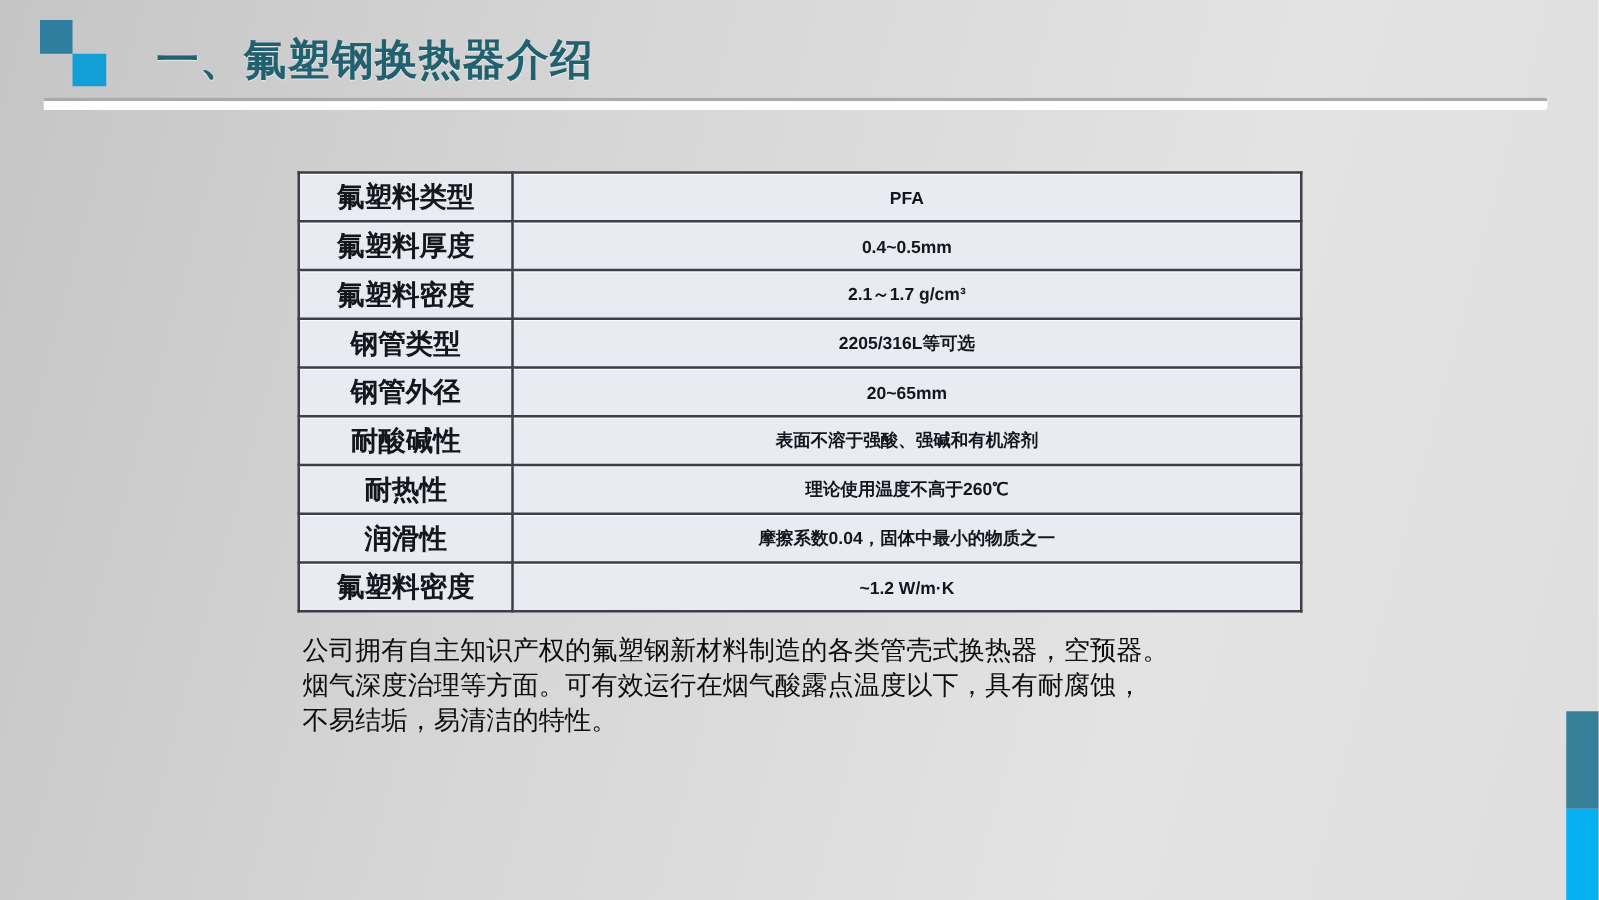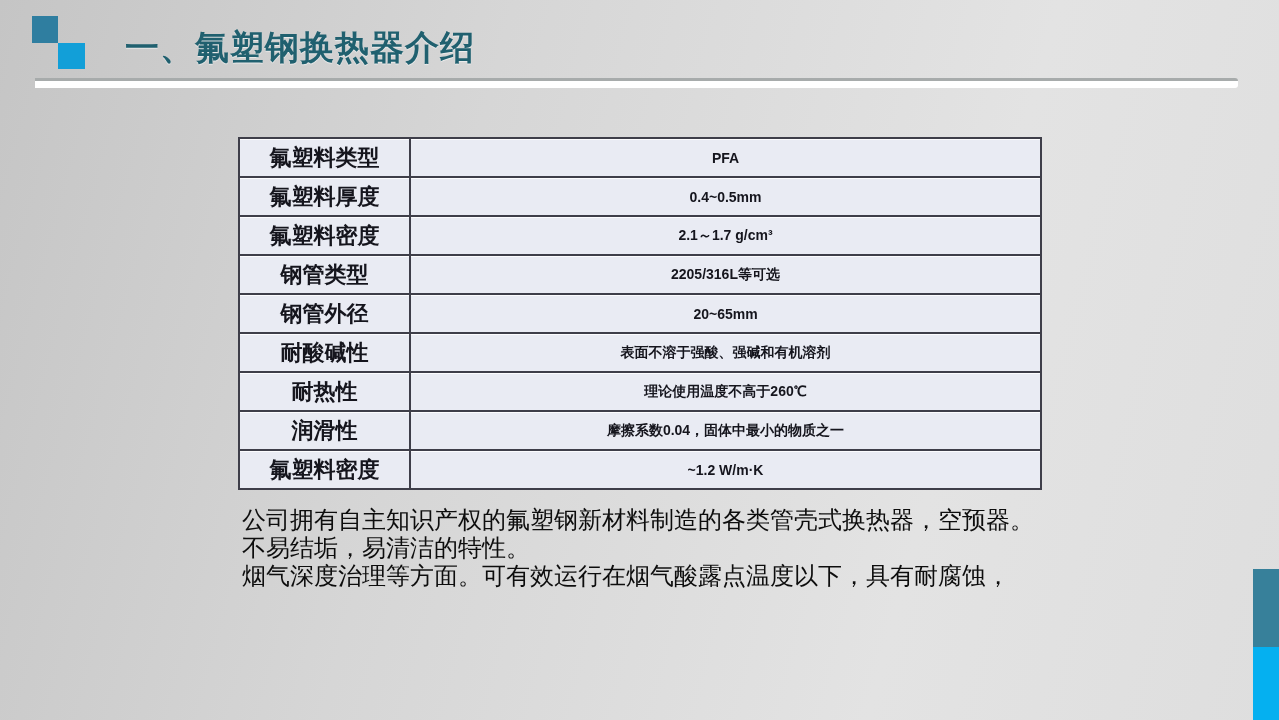--- a/index.html
+++ b/index.html
@@ -75,21 +75,21 @@
   }
   td.c-value {
     font-size: 14px;
     font-family: "Liberation Sans", sans-serif;
   }
   
   .para {
     position: absolute;
     left: 242px; top: 506px;
     font-family: "Liberation Serif", serif;
-    font-size: 24px;
+    font-size: 21px;
     line-height: 28px;
     color: #0d0d0d;
   }
   .para div { white-space: nowrap; }
   
   .bar-teal {
     position: absolute;
     left: 1253px; top: 569px;
     width: 26px; height: 78px;
     background: #37809a;
@@ -149,20 +149,20 @@
       </tr>
       <tr>
         <td class="c-label">氟塑料密度</td>
         <td class="c-value">~1.2 W/m·K</td>
       </tr>
     </tbody>
   </table>
 
   <div class="para">
     <div>公司拥有自主知识产权的氟塑钢新材料制造的各类管壳式换热器，空预器。</div>
+    <div>烟气深度治理等方面。可有效运行在烟气酸露点温度以下，具有耐腐蚀，</div>
     <div>不易结垢，易清洁的特性。</div>
-    <div>烟气深度治理等方面。可有效运行在烟气酸露点温度以下，具有耐腐蚀，</div>
   </div>
 
   <div class="bar-teal"></div>
   <div class="bar-blue"></div>
 
 </div>
 
 </body></html>

